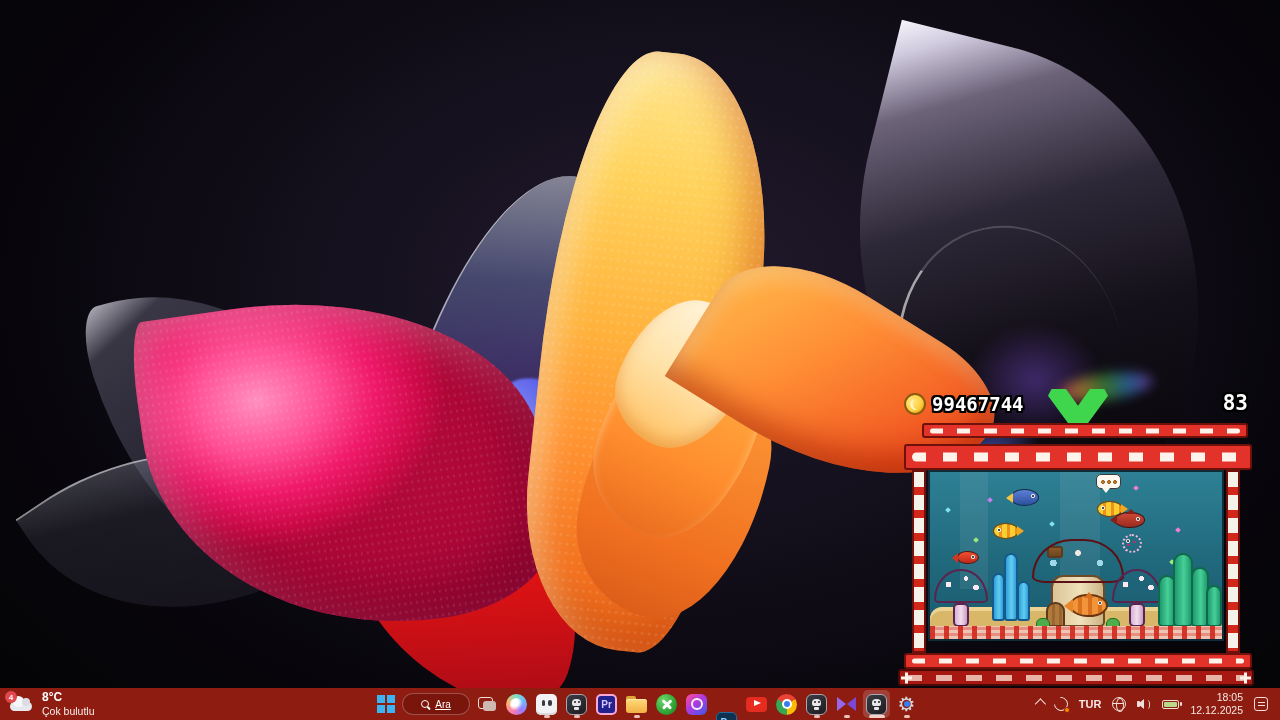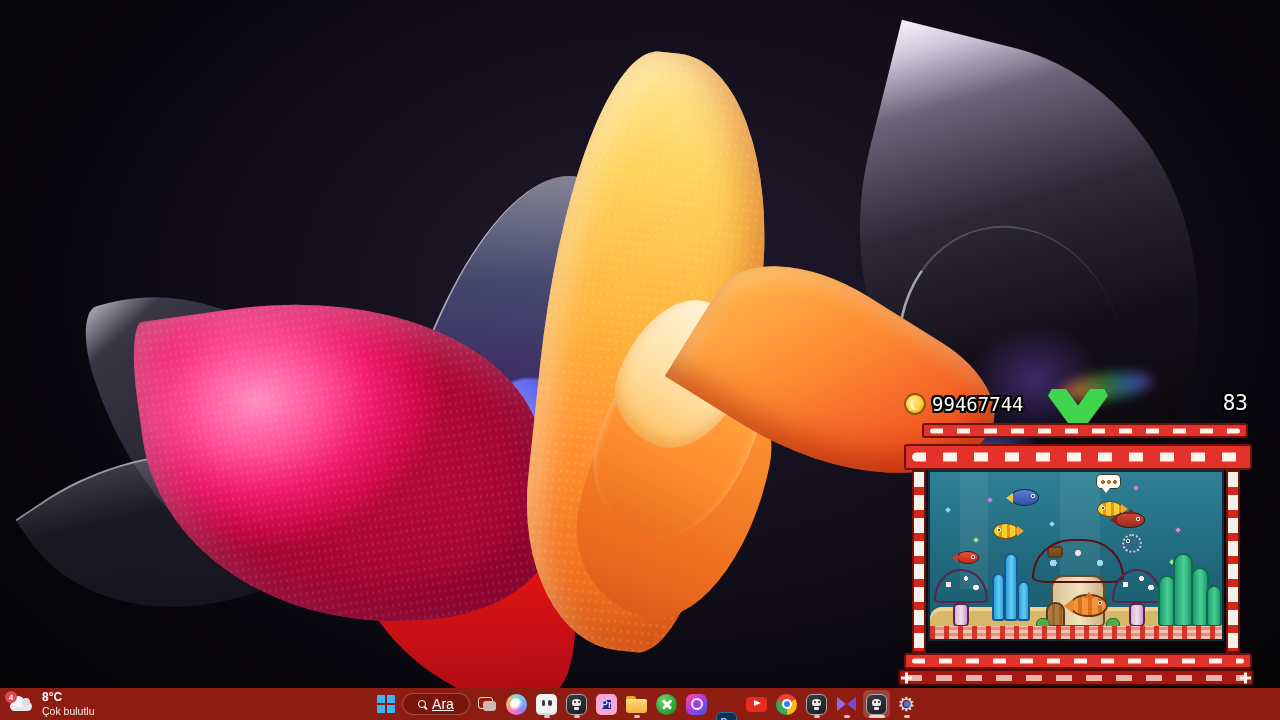--- a/index.html
+++ b/index.html
@@ -59,21 +59,21 @@
     background:linear-gradient(190deg,#fff6e0,#ffe2a8 52%,#ffc060);box-shadow:inset 0 -8px 14px rgba(220,120,30,.4);}
   .p-orangered{left:688px;top:295px;width:305px;height:175px;transform:rotate(32deg);
     border-radius:60% 40% 100% 0 / 60% 40% 100% 0;
     background:linear-gradient(120deg,#ffc050 0%,#ff8e35 40%,#f25822 75%,#e03c16 100%);
     box-shadow:inset -12px -12px 32px rgba(160,30,0,.6), inset 8px 8px 20px rgba(255,230,170,.45);}
   .vignette{position:absolute;inset:0;background:radial-gradient(120% 120% at 50% 45%, transparent 55%, rgba(0,0,0,.5) 85%, rgba(0,0,0,.78) 100%);}
 
   
   .aquarium{position:absolute;left:898px;top:388px;width:356px;height:298px;z-index:20;}
   .hud{position:absolute;left:0;top:0;width:100%;height:40px;}
-  .pixeltext{font-family:"DejaVu Sans Mono",monospace;font-weight:normal;color:#fff;
+  .pixeltext{font-family:"DejaVu Sans Mono",monospace;font-weight:bold;color:#fff;
     text-shadow:-2px 0 #000,2px 0 #000,0 -2px #000,0 2px #000,-2px -2px #000,2px -2px #000,-2px 2px #000,2px 2px #000;}
   .coin-group{position:absolute;left:6px;top:5px;display:flex;align-items:center;gap:6px;}
   .coin{width:22px;height:22px;border-radius:50%;border:2px solid #8a5c10;position:relative;
     background:radial-gradient(at 35% 35%, #ffe98a, #ffcf3e 55%, #e8a820 82%, #c8881a);}
   .coin::after{content:"";position:absolute;left:4px;top:4px;width:9px;height:11px;border-radius:50%;
     border-left:3px solid #fff3c0;transform:rotate(-18deg);}
   .coin-num{font-size:19px;letter-spacing:0;}
   .hud-arrow{position:absolute;left:150px;top:1px;width:60px;height:42px;background:#3fd64e;
     clip-path:polygon(6% 0,30% 0,50% 40%,70% 0,94% 0,100% 16%,57% 100%,43% 100%,0 16%);
     filter:drop-shadow(0 2px 0 #0a5c18) drop-shadow(0 0 2px #063d10);}
@@ -199,40 +199,40 @@
   .run-dot{position:absolute;bottom:0px;left:50%;transform:translateX(-50%);width:6px;height:3px;border-radius:2px;background:#ecc0b6;}
   .icon-btn.active .run-dot{width:16px;background:#f2d2c8;}
 
   .win-logo{position:relative;width:8px;height:8px;background:#3ab4f2;margin:0 10px 10px 0;
     box-shadow:10px 0 0 #3ab4f2, 0 10px 0 #3ab4f2, 10px 10px 0 #3ab4f2;}
   .search-pill{width:68px;height:22px;border-radius:12px;background:#7a150c;border:1px solid rgba(255,255,255,.25);
     display:flex;align-items:center;justify-content:center;gap:5px;color:#fff;cursor:pointer;}
   .mag{position:relative;width:9px;height:9px;}
   .mag::before{content:"";position:absolute;left:0;top:0;width:6px;height:6px;border:1.5px solid #fff;border-radius:50%;}
   .mag::after{content:"";position:absolute;left:6.5px;top:6.5px;width:4px;height:1.5px;background:#fff;border-radius:1px;transform:rotate(45deg);transform-origin:0 0;}
-  .search-label{font-size:14px;text-decoration:underline;}
+  .search-label{font-size:10px;text-decoration:underline;}
 
   .taskview{position:relative;width:18px;height:15px;}
   .taskview::before{content:"";position:absolute;left:0;top:0;width:13px;height:10px;border:1.8px solid #f0ded8;border-radius:3px;}
   .taskview::after{content:"";position:absolute;left:5px;top:4px;width:13px;height:10px;background:#cfb8b2;border-radius:3px;}
   .copilot{width:21px;height:21px;border-radius:50%;position:relative;
     background:conic-gradient(from 210deg,#ff7ab0,#ffb36b,#7ee0c3,#6db9ff,#9a7bff,#ff7ab0);}
   .copilot::after{content:"";position:absolute;inset:4px;border-radius:50%;
     background:radial-gradient(at 35% 35%, #fff 0 32%, rgba(255,255,255,.25) 60%, transparent 72%);}
   .whiteface{width:21px;height:21px;border-radius:5px;background:#f2f2f4;position:relative;box-shadow:inset 0 -2px 0 #d8d8dc;}
   .whiteface::before,.whiteface::after{content:"";position:absolute;top:6px;width:3.5px;height:6px;border-radius:2px;background:#3a3a40;}
   .whiteface::before{left:5.5px;} .whiteface::after{right:5.5px;}
   .skull-tile{width:21px;height:21px;border-radius:6px;position:relative;border:1px solid #a8a8b0;
     background:linear-gradient(145deg,#3c3c44,#1c1c21);}
   .skull-tile .head{position:absolute;left:5px;top:4px;width:9px;height:7px;border-radius:4px 4px 2px 2px;background:#e8e8ea;}
   .skull-tile .head::before{content:"";position:absolute;left:1.5px;top:2.5px;width:2px;height:2px;border-radius:50%;background:#222;box-shadow:4px 0 0 #222;}
   .skull-tile .jaw{position:absolute;left:7px;top:12px;width:5px;height:3px;background:#e8e8ea;border-radius:1px;}
   .adobe-tile{width:21px;height:21px;border-radius:5px;display:flex;align-items:center;justify-content:center;
     font-size:10px;font-weight:bold;font-family:"Liberation Sans",sans-serif;}
-  .pr-tile{background:#22228f;color:#d8c8ff;border:6px solid #f9a8d4;}
+  .pr-tile{background:#22228f;color:#d8c8ff;border:2px solid #f9a8d4;}
   .ps-tile{background:#0e3250;color:#8fd0ff;border:1px solid #2a6a9a;margin-top:36px;}
   .folder{position:relative;width:21px;height:17px;}
   .folder::before{content:"";position:absolute;left:0;top:0;width:10px;height:6px;border-radius:2px 2px 0 0;background:#e0a437;}
   .folder::after{content:"";position:absolute;left:0;top:3px;width:21px;height:14px;border-radius:3px;
     background:linear-gradient(180deg,#ffd978,#f2b045);box-shadow:inset 0 1px 0 #ffe9a8;}
   .xbox{width:21px;height:21px;border-radius:50%;position:relative;
     background:radial-gradient(at 35% 30%, #6fd86a, #2ea535 60%, #1d7a24);}
   .xbox::before,.xbox::after{content:"";position:absolute;left:4.5px;top:9.5px;width:12px;height:2.5px;border-radius:2px;background:#fff;}
   .xbox::before{transform:rotate(45deg);} .xbox::after{transform:rotate(-45deg);}
   .swirl{width:21px;height:21px;border-radius:6px;position:relative;
@@ -494,15 +494,32 @@
             <i class="jaw"></i>
           </span>
           <span class="run-dot"></span>
         </div>
       <div class="icon-btn">
           <span class="gear">⚙</span>
           <span class="run-dot"></span>
         </div>
     </div>
 
+    <div class="tray">
+      <span class="chev"></span>
+      <span class="sync">
+          <span class="odot"></span>
+        </span>
+      <span class="lang">TUR</span>
+      <span class="globe"></span>
+      <span class="speaker">
+          <span class="arc"></span>
+        </span>
+      <span class="battery"></span>
+      <span class="clock">
+        <span>18:05</span>
+        <span>12.12.2025</span>
+      </span>
+      <span class="notif"></span>
+    </div>
   </div>
 
 </div>
 
 </body></html>

